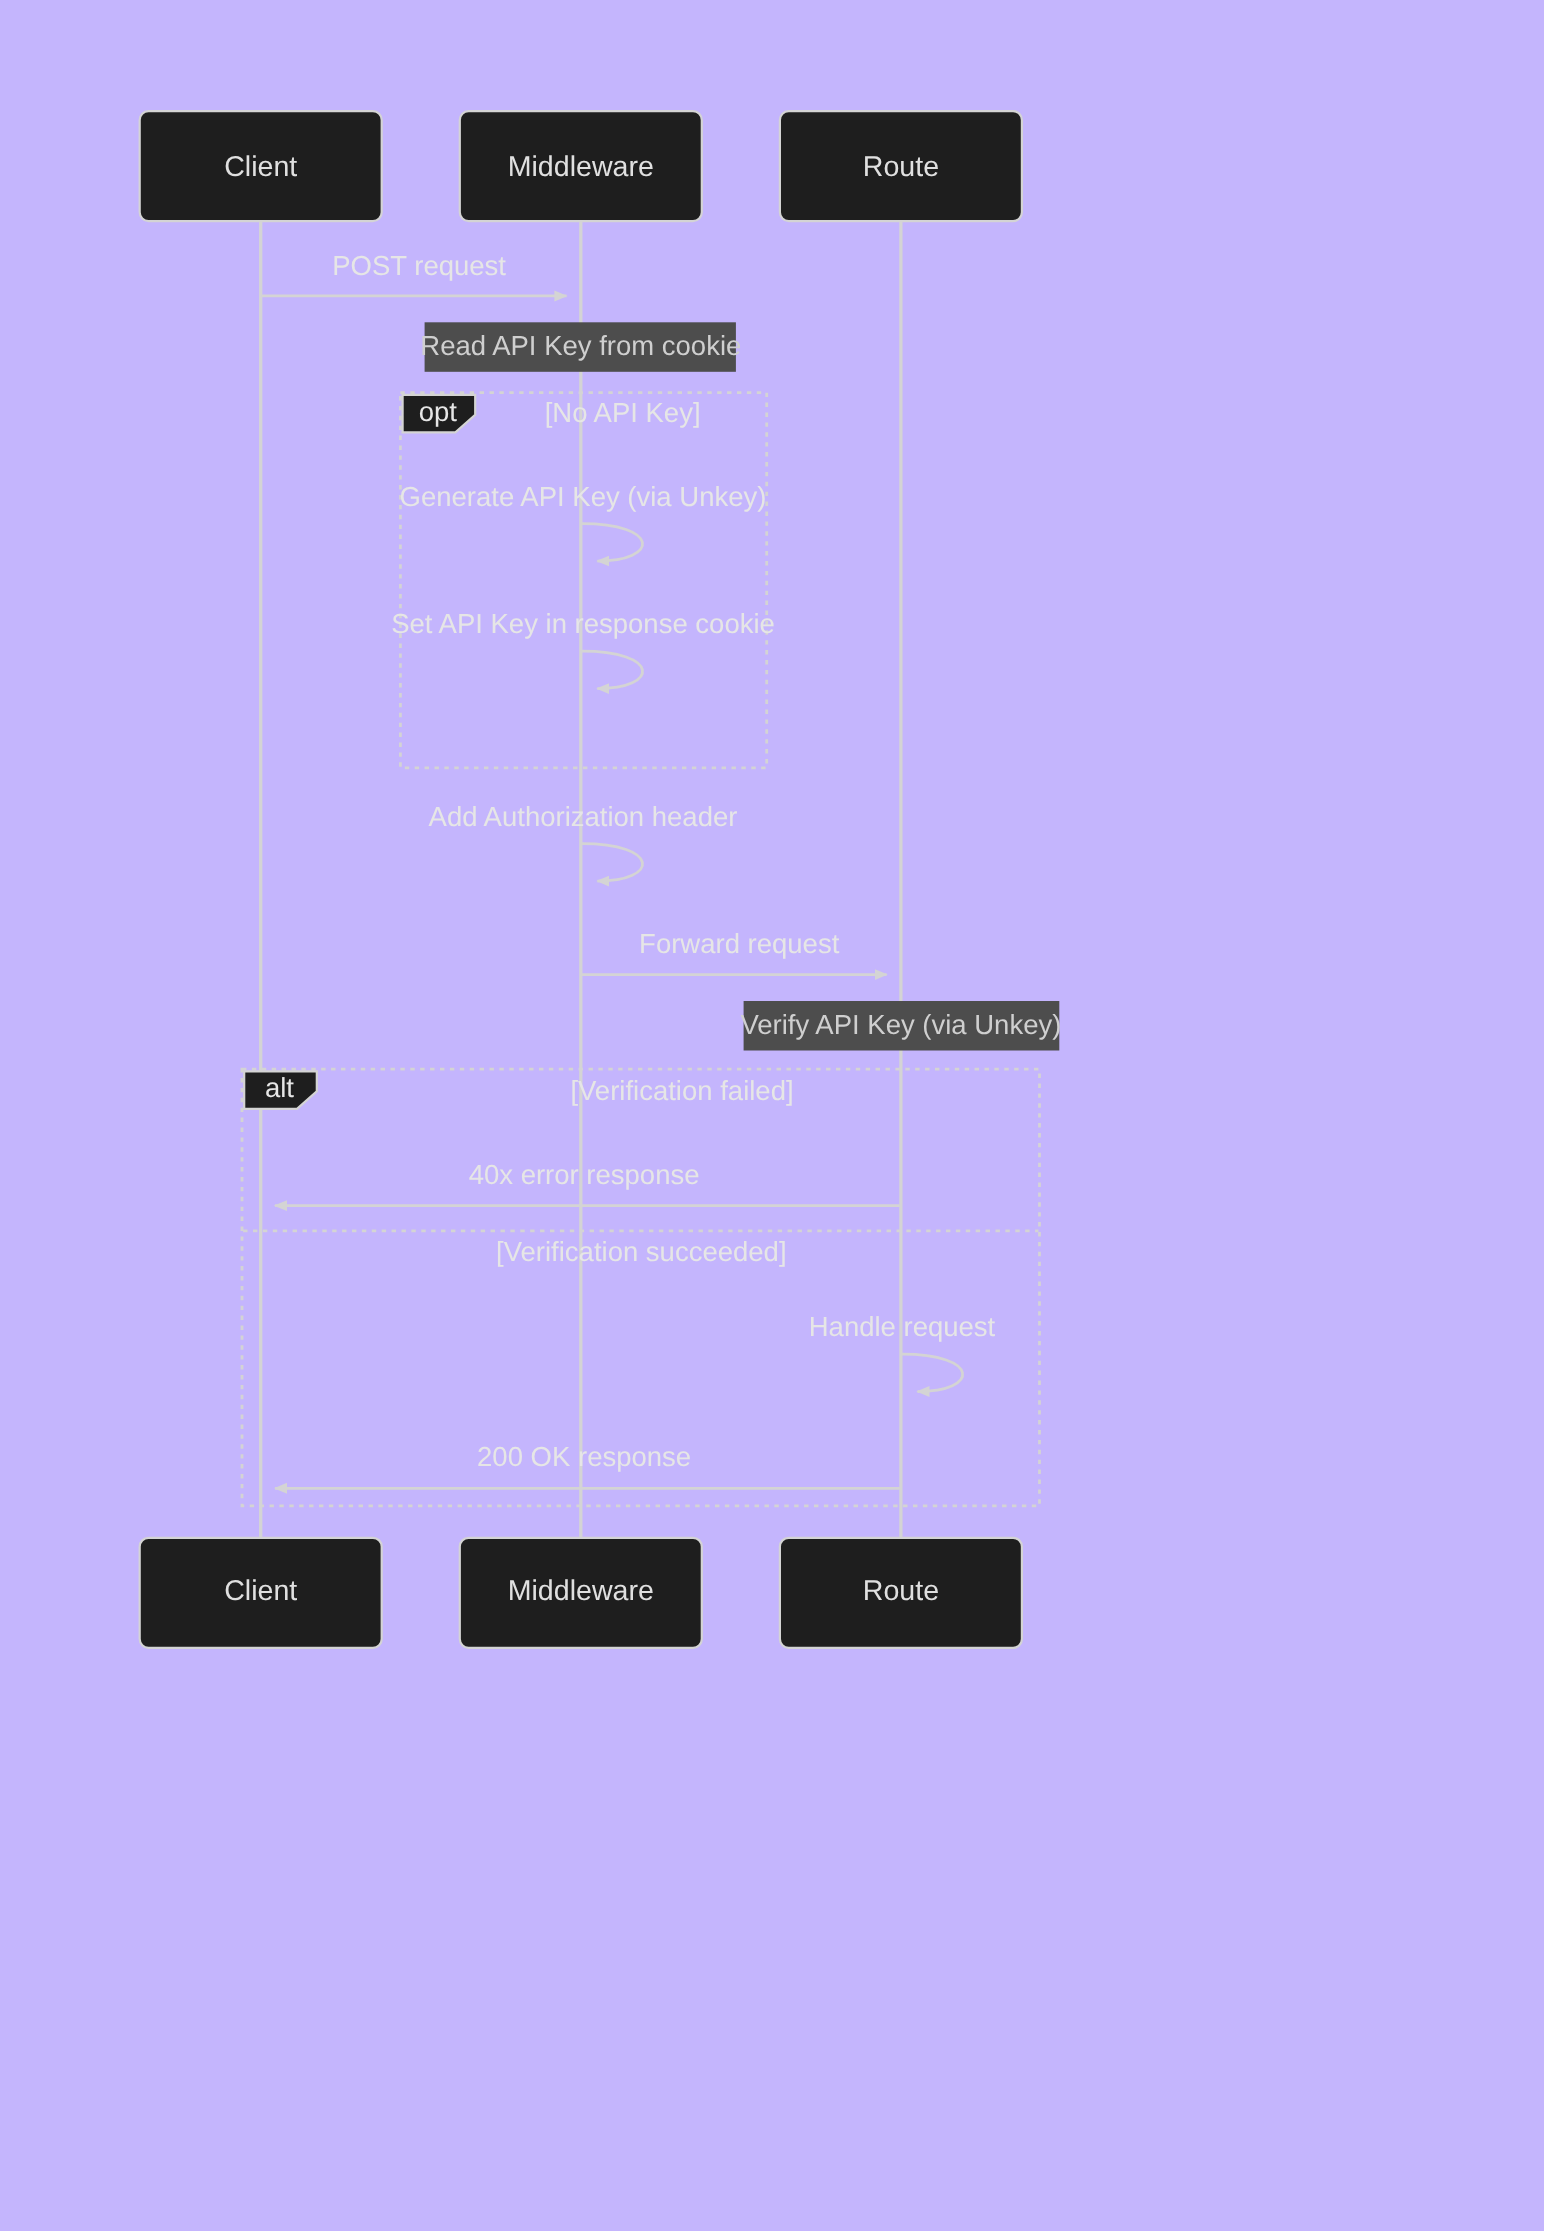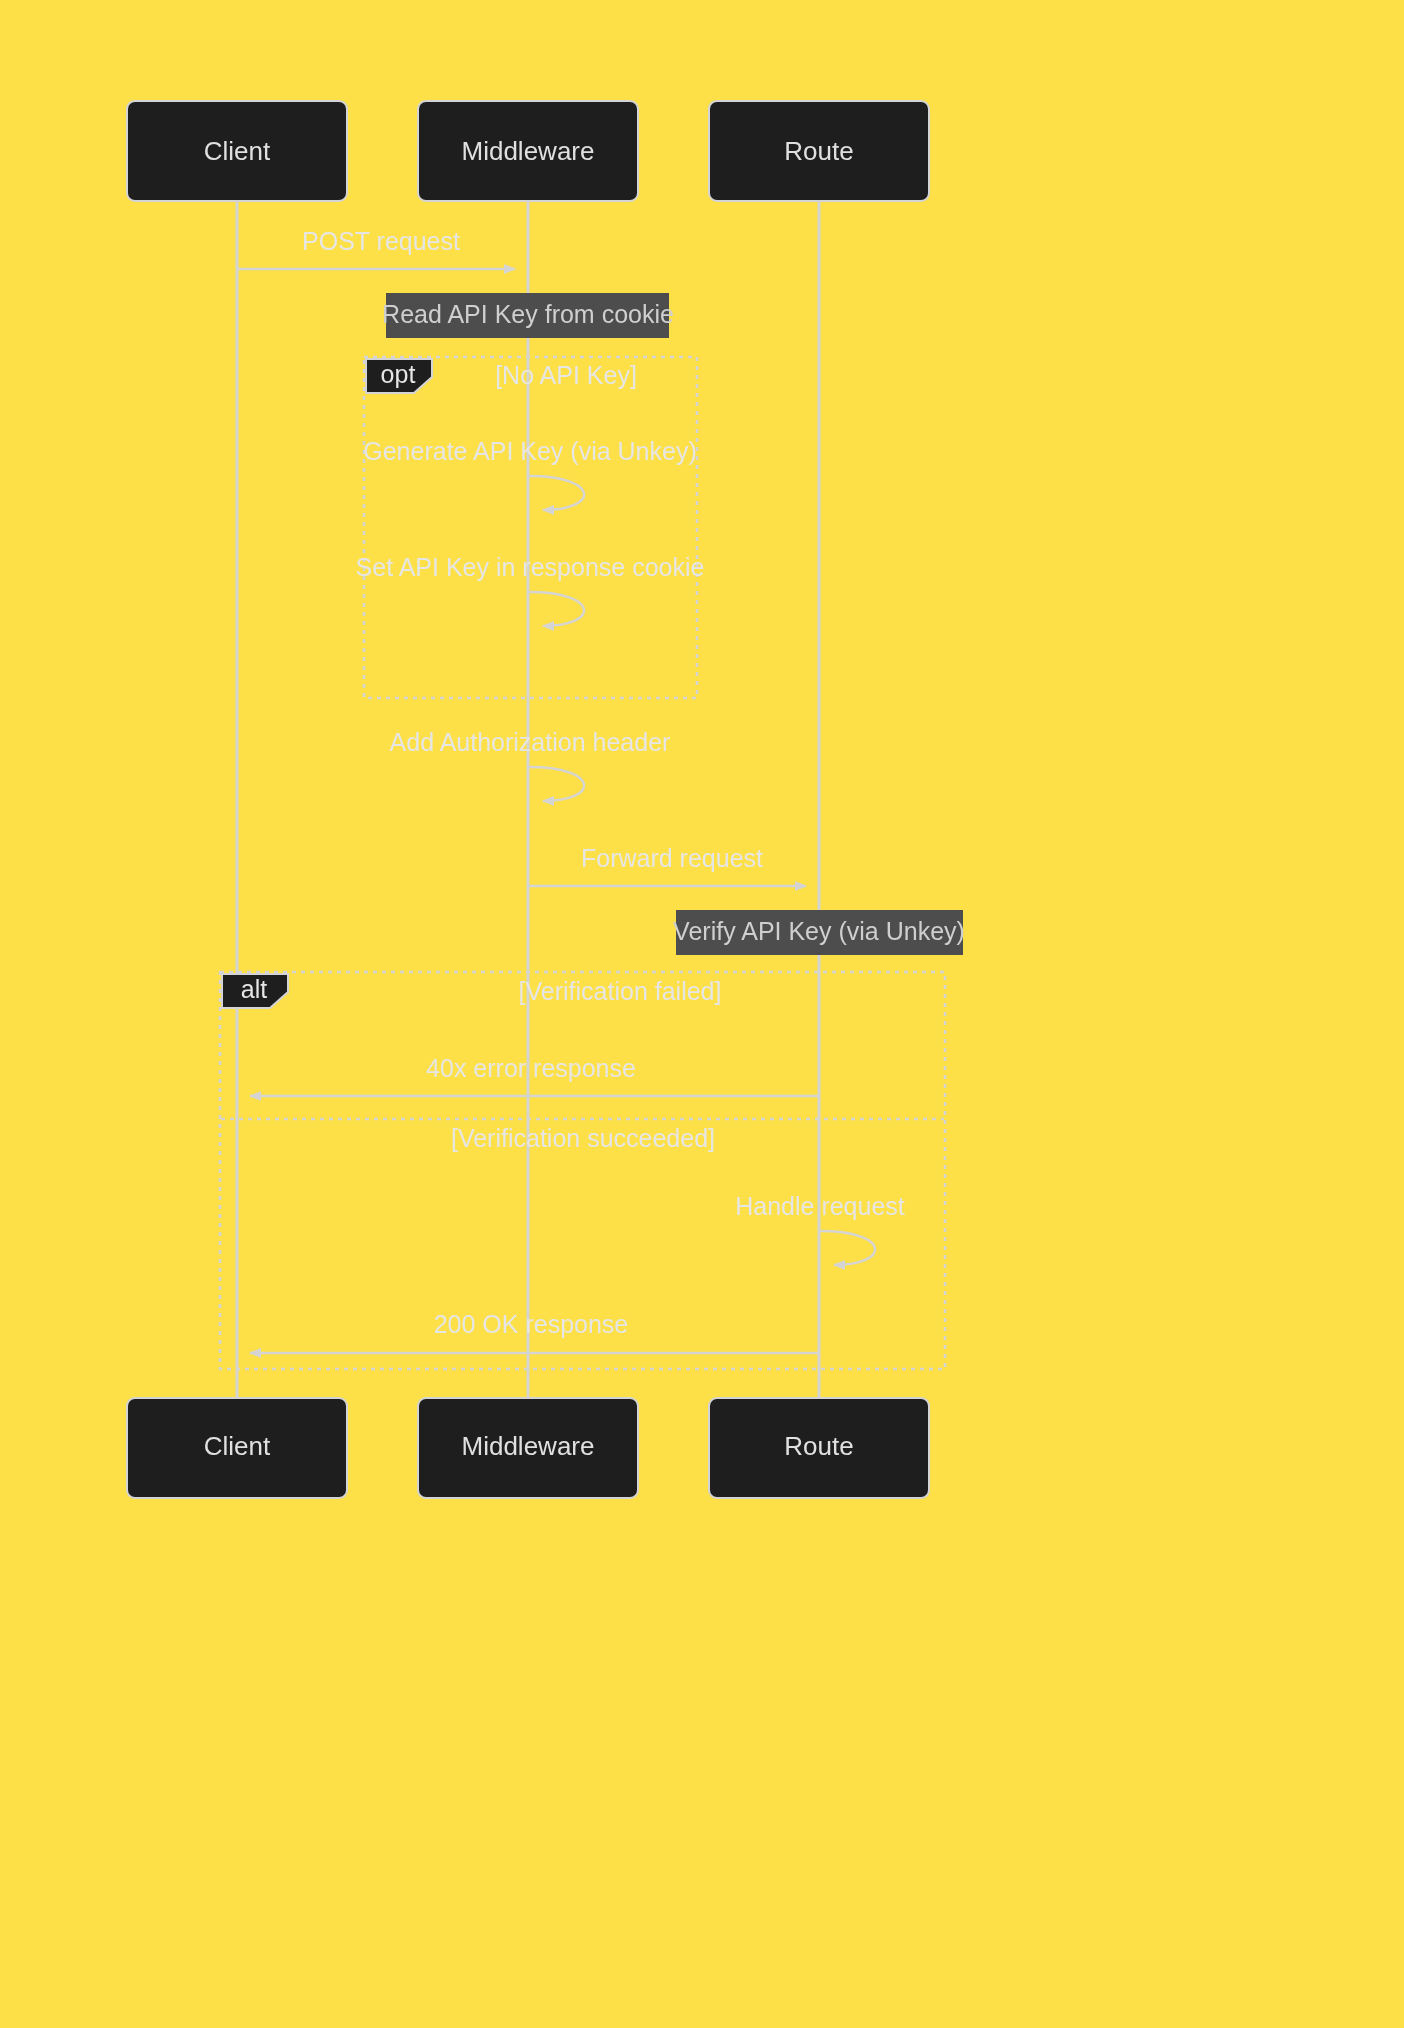--- a/index.html
+++ b/index.html
@@ -8,21 +8,21 @@
     background: #1e1e1e;
     width: 1404px;
     height: 2028px;
     overflow: hidden;
     font-family: "Liberation Sans", sans-serif;
   }
   #diagram-root {
     position: relative;
     width: 1404px;
     height: 2028px;
-    background: #fde047;
+    background: #c4b5fd;
   }
   svg.seq {
     display: block;
     width: 1404px;
     height: 2028px;
   }
   .actor-box {
     fill: #1e1e1e;
     stroke: #d4d4d4;
     stroke-width: 2;

